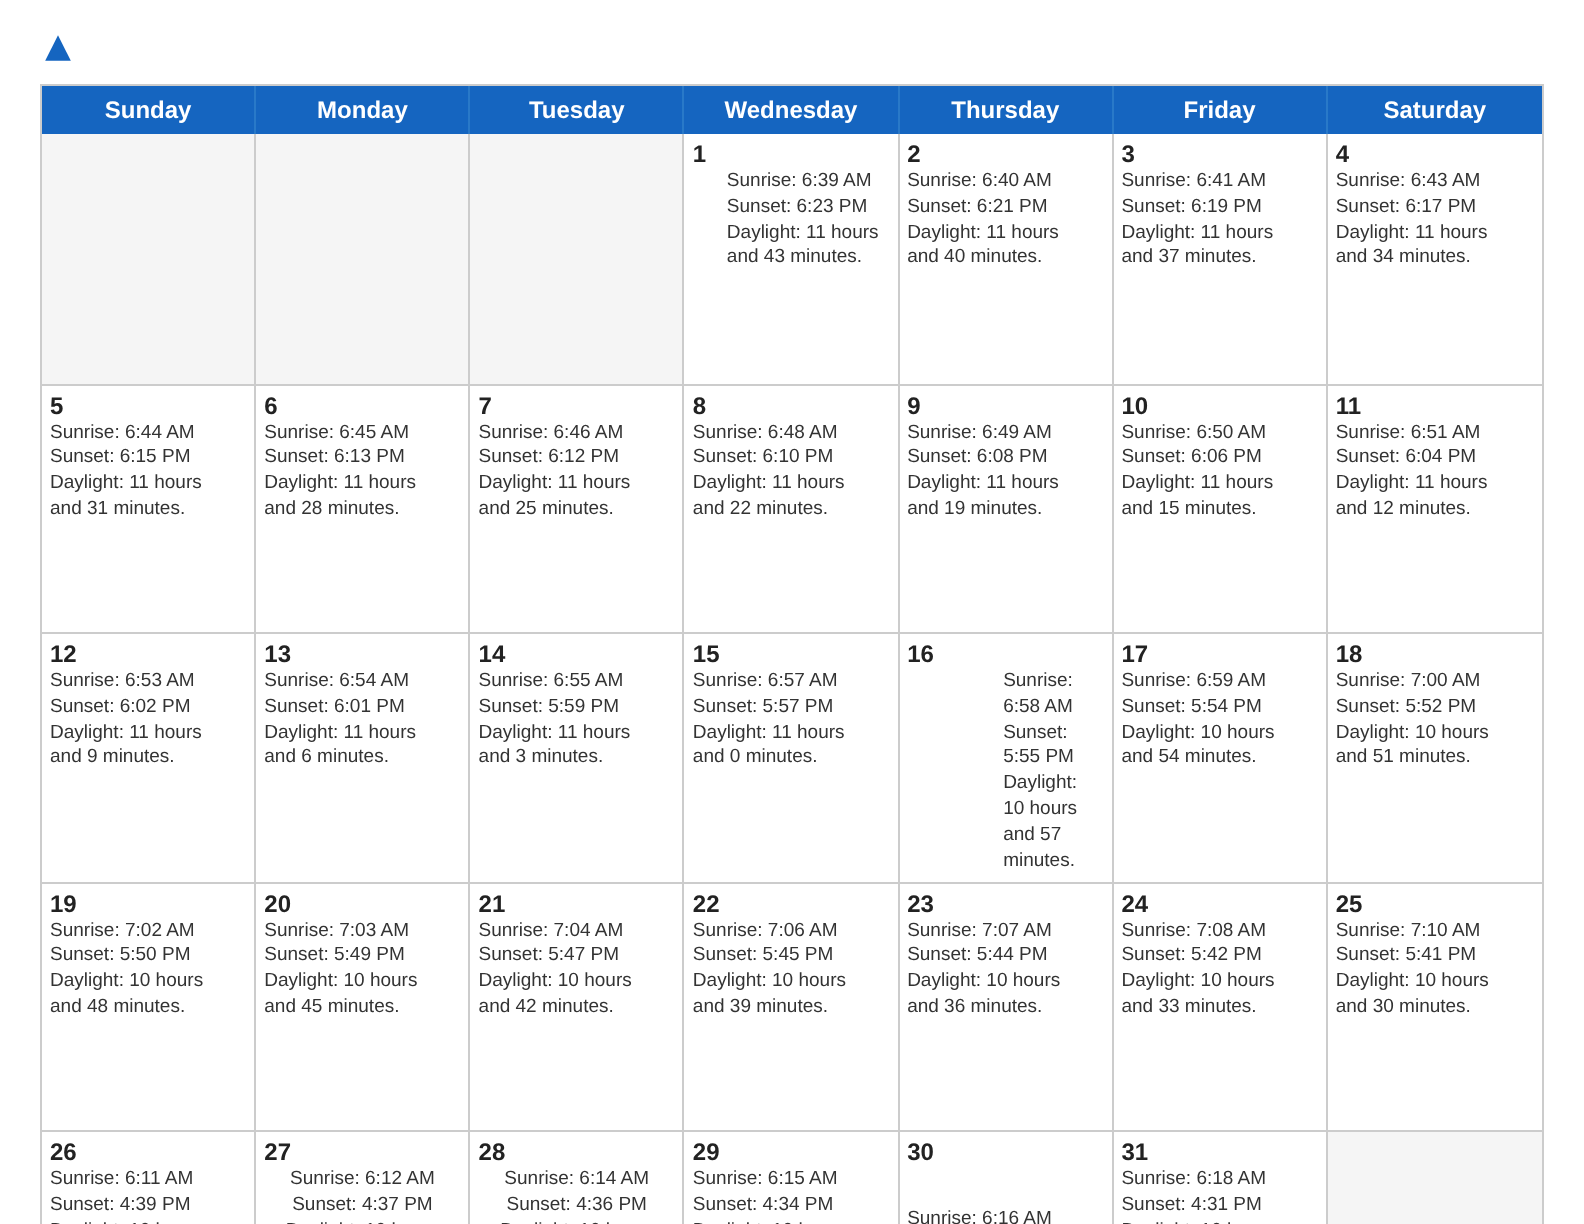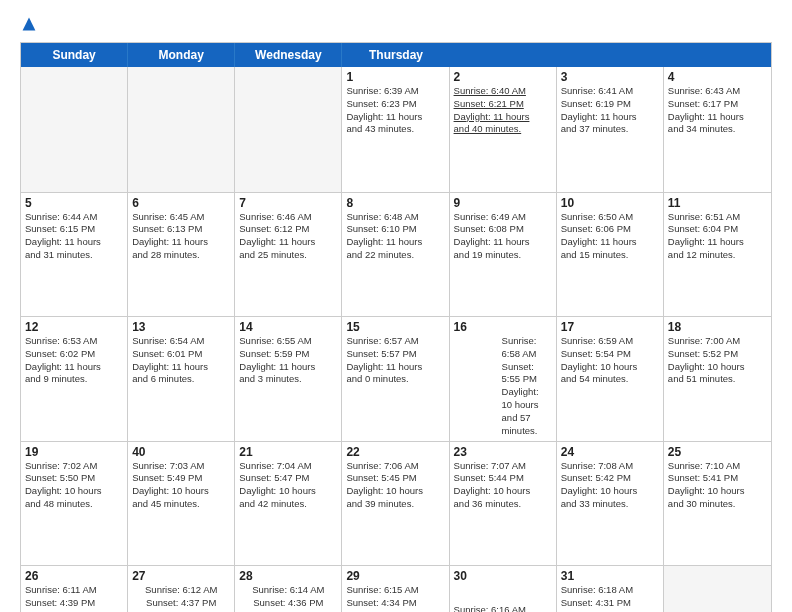--- a/index.html
+++ b/index.html
@@ -127,38 +127,41 @@
     <div class="title-block">
       <div class="month-title"></div>
       <div class="subtitle"></div>
     </div>
   </div>
 
   <div class="calendar">
     <div class="cal-header">
     <div class="cal-header-cell">Sunday</div>
         <div class="cal-header-cell">Monday</div>
+        <div class="cal-header-cell">Tuesday</div>
         <div class="cal-header-cell">Wednesday</div>
         <div class="cal-header-cell">Thursday</div>
+        <div class="cal-header-cell">Friday</div>
+        <div class="cal-header-cell">Saturday</div>
       </div>
     <div class="cal-body">
     <div class="cal-row">
           <div class="cal-cell empty"></div>
           <div class="cal-cell empty"></div>
           <div class="cal-cell empty"></div>
           <div class="cal-cell">
             <div class="day-num">1</div>
-            <div class="cell-info" style="white-space: pre-line;">Sunrise: 6:39 AM
+            <div class="cell-info" style="white-space: pre-line; margin-left: 17px;">Sunrise: 6:39 AM
 Sunset: 6:23 PM
 Daylight: 11 hours
 and 43 minutes.</div>
           </div>
           <div class="cal-cell">
             <div class="day-num">2</div>
-            <div class="cell-info" style="white-space: pre-line; text-decoration: underline;">Sunrise: 6:40 AM
+            <div class="cell-info" style="white-space: pre-line;">Sunrise: 6:40 AM
 Sunset: 6:21 PM
 Daylight: 11 hours
 and 40 minutes.</div>
           </div>
           <div class="cal-cell">
             <div class="day-num">3</div>
             <div class="cell-info" style="white-space: pre-line;">Sunrise: 6:41 AM
 Sunset: 6:19 PM
 Daylight: 11 hours
 and 37 minutes.</div>
@@ -275,21 +278,21 @@
         </div>
         <div class="cal-row">
           <div class="cal-cell">
             <div class="day-num">19</div>
             <div class="cell-info" style="white-space: pre-line;">Sunrise: 7:02 AM
 Sunset: 5:50 PM
 Daylight: 10 hours
 and 48 minutes.</div>
           </div>
           <div class="cal-cell">
-            <div class="day-num">40</div>
+            <div class="day-num">20</div>
             <div class="cell-info" style="white-space: pre-line;">Sunrise: 7:03 AM
 Sunset: 5:49 PM
 Daylight: 10 hours
 and 45 minutes.</div>
           </div>
           <div class="cal-cell">
             <div class="day-num">21</div>
             <div class="cell-info" style="white-space: pre-line;">Sunrise: 7:04 AM
 Sunset: 5:47 PM
 Daylight: 10 hours

